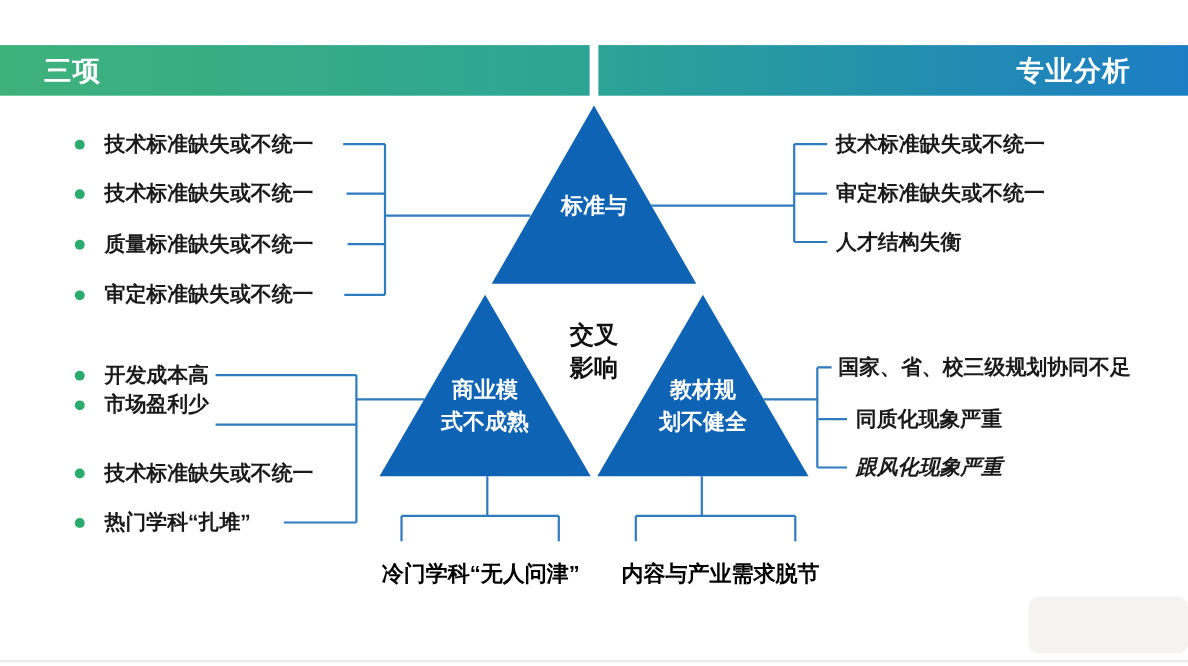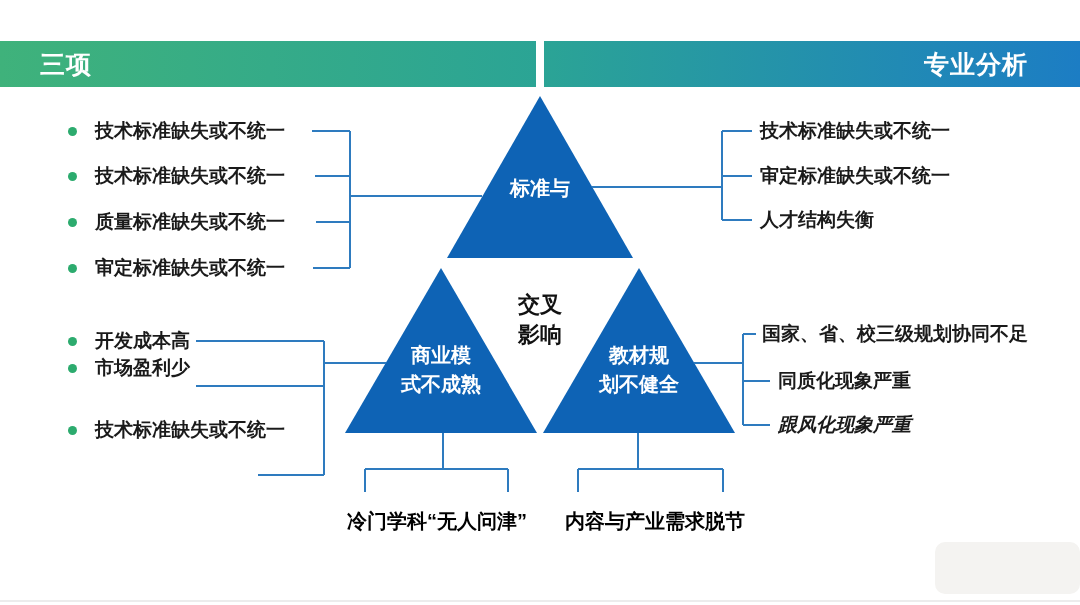--- a/index.html
+++ b/index.html
@@ -107,20 +107,24 @@
     <span>开发成本高</span>
   </div>
   <div class="li" style="left:68px;top:356px;">
     <span class="dot"></span>
     <span>市场盈利少</span>
   </div>
   <div class="li" style="left:68px;top:418px;">
     <span class="dot"></span>
     <span>技术标准缺失或不统一</span>
   </div>
+  <div class="li" style="left:68px;top:463px;">
+    <span class="dot"></span>
+    <span>热门学科“扎堆”</span>
+  </div>
 
   <div class="li" style="left:760px;top:119px;">
     <span>技术标准缺失或不统一</span>
   </div>
   <div class="li" style="left:760px;top:164px;">
     <span>审定标准缺失或不统一</span>
   </div>
   <div class="li" style="left:760px;top:208px;">
     <span>人才结构失衡</span>
   </div>

